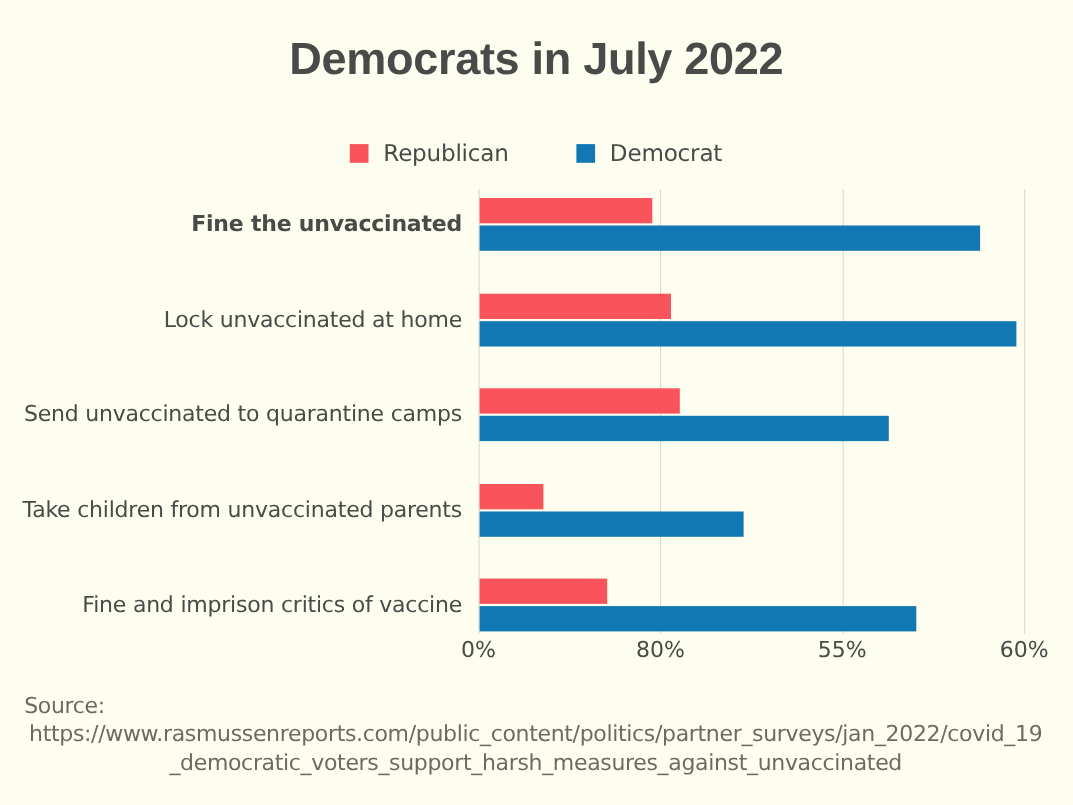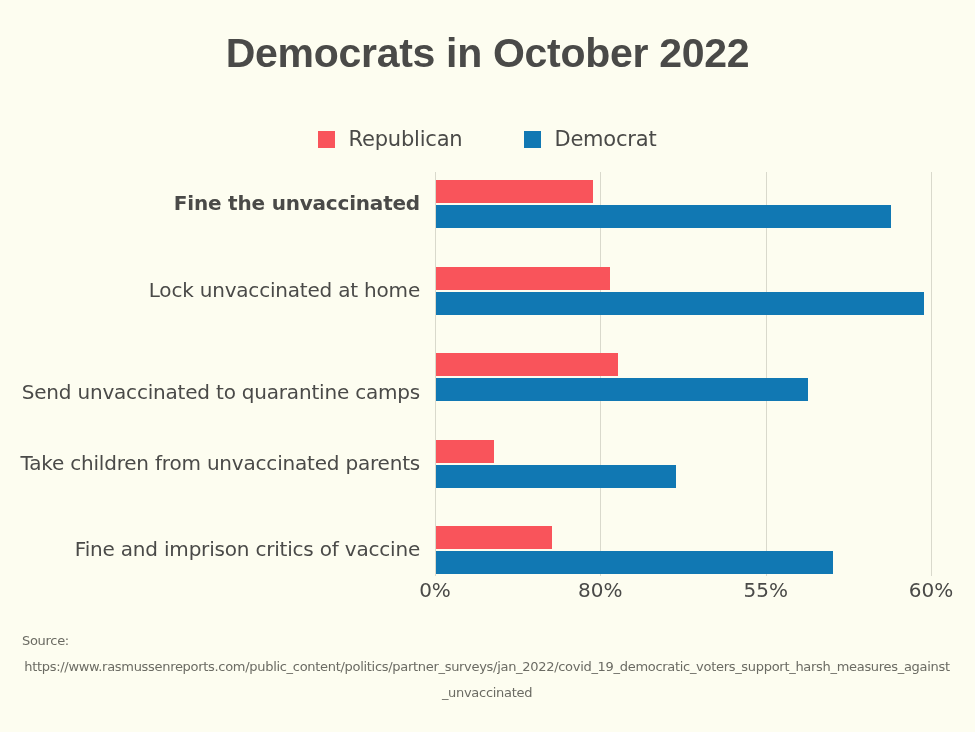--- a/index.html
+++ b/index.html
@@ -131,52 +131,52 @@
     font-family: "DejaVu Sans", sans-serif;
     white-space: nowrap;
   }
 
   
   #source {
     position: absolute;
     left: 22px;
     top: 628px;
     width: 930px;
-    font-size: 13px;
+    font-size: 20px;
     line-height: 26px;
     color: #6b6b63;
     font-family: "DejaVu Sans", sans-serif;
     letter-spacing: -0.3px;
     word-break: break-all;
   }
   #source .src-label { display: block; }
   #source .src-url { display: block; text-align: center; }
 </style>
 </head>
 <body>
 
 <div id="page">
 
-  <div id="chart-title">Democrats in October 2022</div>
+  <div id="chart-title">Democrats in July 2022</div>
 
   <div id="legend">
     <div class="legend-item">
       <span class="legend-swatch" style="background:#f9545b"></span>
       <span class="legend-label">Republican</span>
     </div>
     <div class="legend-item">
       <span class="legend-swatch" style="background:#1178b3"></span>
       <span class="legend-label">Democrat</span>
     </div>
   </div>
 
   <div id="cat-labels">
       <div class="cat-label" style="top: 19px; font-weight: bold;">Fine the unvaccinated</div>
       <div class="cat-label" style="top: 105.5px; padding-left: 40px;">Lock unvaccinated at home</div>
-      <div class="cat-label" style="top: 208px;">Send unvaccinated to quarantine camps</div>
+      <div class="cat-label" style="top: 192px;">Send unvaccinated to quarantine camps</div>
       <div class="cat-label" style="top: 278.5px;">Take children from unvaccinated parents</div>
       <div class="cat-label" style="top: 365px;">Fine and imprison critics of vaccine</div>
     </div>
 
   <div id="plot">
     <div class="axis-line"></div>
   <div class="gridline" style="left: 165.333px;"></div>
       <div class="gridline" style="left: 330.667px;"></div>
       <div class="gridline" style="left: 496px;"></div>
       <div class="bar rep" style="left: 1px; top: 8px; width: 157.067px; background: rgb(249, 84, 91);"></div>

